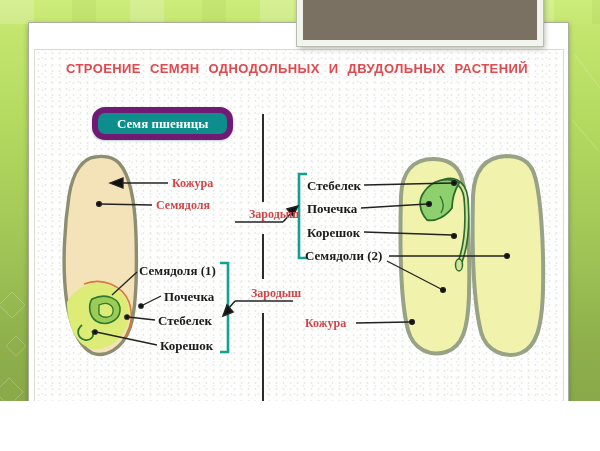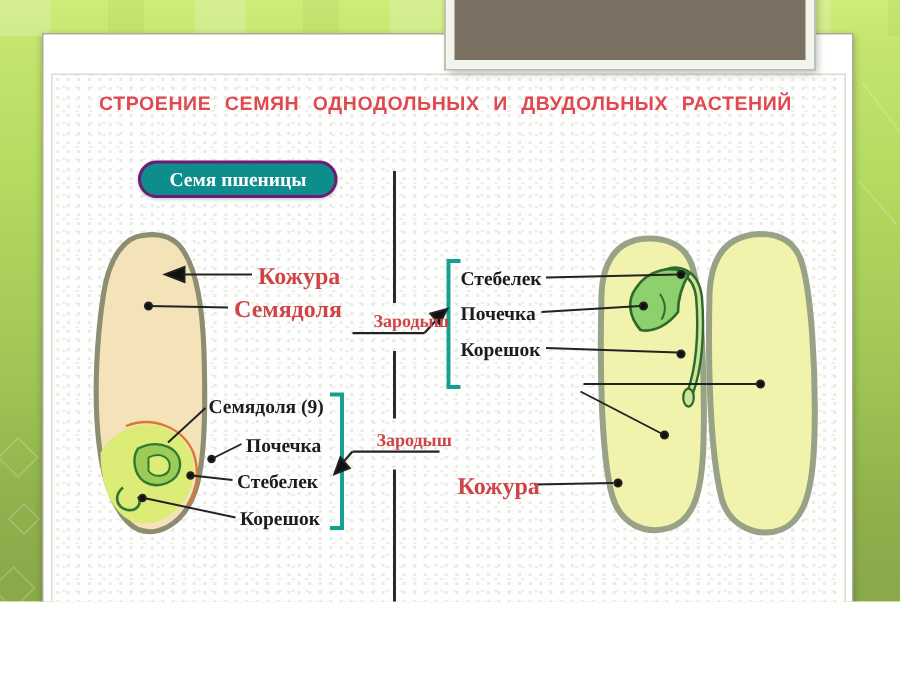--- a/index.html
+++ b/index.html
@@ -23,27 +23,27 @@
   #graybox{position:absolute;left:297px;top:-8px;width:234px;height:42px;background:#7b7163;
            border:6px solid #f2f4ee;z-index:5;
            box-shadow:0 0 0 1px #b9bdb0,2px 3px 5px rgba(60,60,40,.35);}
   
   #diagram{position:absolute;left:0;top:0;z-index:3;pointer-events:none;}
   
   .lbl{position:absolute;z-index:4;white-space:nowrap;font-weight:bold;}
   #title{left:33px;top:61px;width:528px;text-align:center;
          font-family:"Liberation Sans",sans-serif;font-size:13px;line-height:16px;
          letter-spacing:.4px;word-spacing:5px;color:#e0494f;}
-  .badge{position:absolute;z-index:4;background:#0e8d8d;border:2px solid #701a75;border-radius:13px;
+  .badge{position:absolute;z-index:4;background:#0e8d8d;border:6px solid #701a75;border-radius:13px;
          color:#ffffff;font-weight:bold;font-size:13px;line-height:15px;padding:3px 19px;
          font-family:"Liberation Serif",serif;white-space:nowrap;box-shadow:0 1px 2px rgba(0,60,60,.25);}
   #badge-wheat{left:92px;top:107px;}
   #badge-bean{left:391px;top:107px;}
   .black{color:#1c1c1c;font-size:13px;}
-  .red{color:#cf4547;font-size:16px;}
+  .red{color:#cf4547;font-size:12px;}
   .zar{color:#cf4547;font-size:12px;margin-left:12px;}
   
   #l-coat{left:172px;top:176px;}   #l-endo{left:156px;top:198px;}
   #l-cot1{left:139px;top:263px;}   #l-bud-w{left:164px;top:289px;}
   #l-stem-w{left:158px;top:313px;} #l-root-w{left:160px;top:338px;}
   #l-zar-top{left:237px;top:207px;} #l-zar-bot{left:239px;top:286px;}
   #l-stem-b{left:307px;top:178px;} #l-bud-b{left:307px;top:201px;}
   #l-root-b{left:307px;top:225px;} #l-cot2{left:305px;top:248px;}
   #l-coat-b{left:305px;top:316px;}
 </style>
@@ -159,26 +159,27 @@
       <polygon points="223,316 233,312 227,305"></polygon>
     </g>
   </svg>
 
   <div class="lbl" id="title">СТРОЕНИЕ СЕМЯН ОДНОДОЛЬНЫХ И ДВУДОЛЬНЫХ РАСТЕНИЙ</div>
 
   <div class="badge" id="badge-wheat">Семя пшеницы</div>
 
   <span class="lbl red" id="l-coat">Кожура</span>
   <span class="lbl red" id="l-endo">Семядоля</span>
-  <span class="lbl black" id="l-cot1">Семядоля (9)</span>
+  <span class="lbl black" id="l-cot1">Семядоля (1)</span>
   <span class="lbl black" id="l-bud-w">Почечка</span>
   <span class="lbl black" id="l-stem-w">Стебелек</span>
   <span class="lbl black" id="l-root-w">Корешок</span>
 
   <span class="lbl zar" id="l-zar-top">Зародыш</span>
   <span class="lbl zar" id="l-zar-bot">Зародыш</span>
 
   <span class="lbl black" id="l-stem-b">Стебелек</span>
   <span class="lbl black" id="l-bud-b">Почечка</span>
   <span class="lbl black" id="l-root-b">Корешок</span>
+  <span class="lbl black" id="l-cot2">Семядоли (2)</span>
   <span class="lbl red" id="l-coat-b">Кожура</span>
 
 </div>
 
 </body></html>

